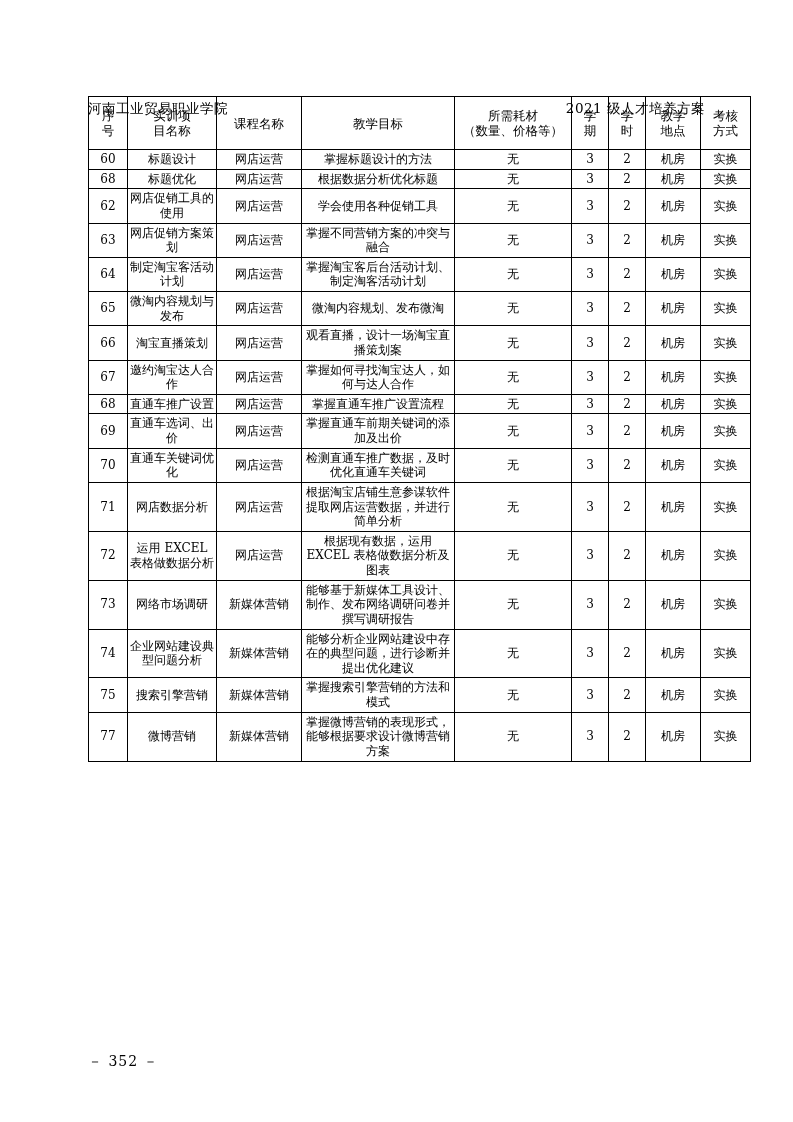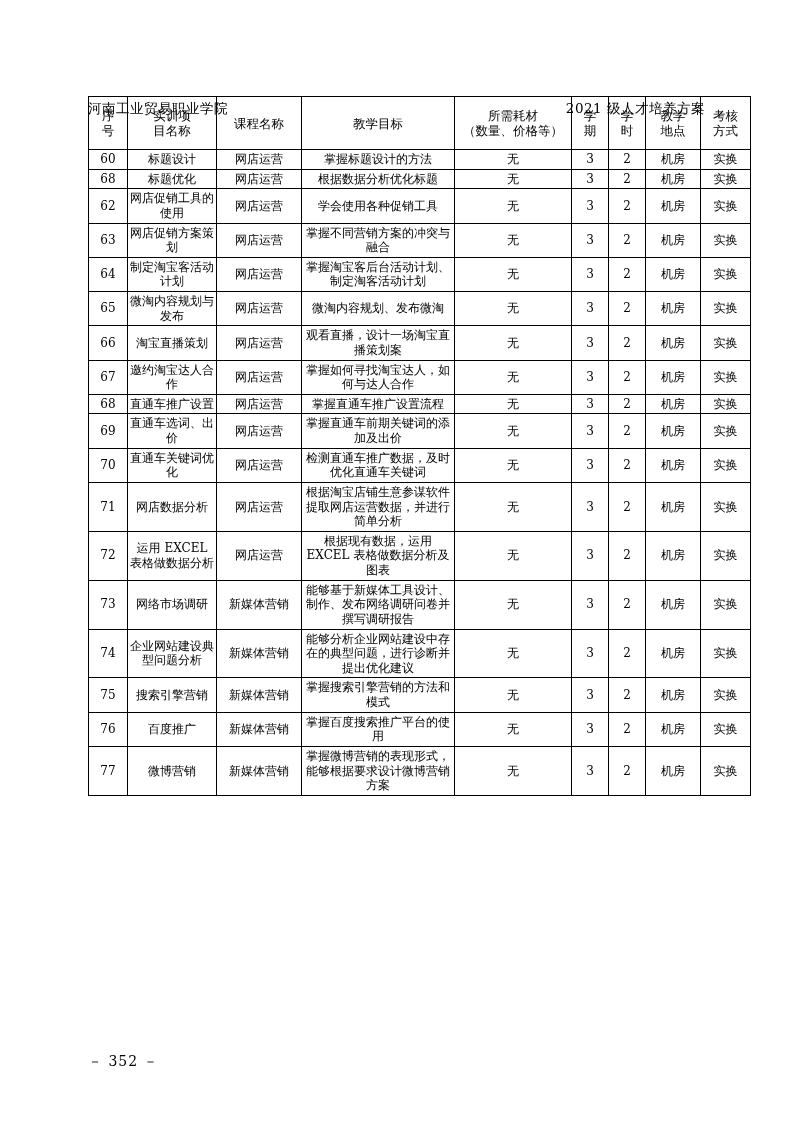--- a/index.html
+++ b/index.html
@@ -316,31 +316,20 @@
         <td class="c-item">搜索引擎营销</td>
         <td class="c-course">新媒体营销</td>
         <td class="c-goal">掌握搜索引擎营销的方法和模式</td>
         <td class="c-mat">无</td>
         <td class="c-term">3</td>
         <td class="c-hours">2</td>
         <td class="c-place">机房</td>
         <td class="c-assess">实换</td>
       </tr>
       <tr>
-        <td class="c-no">76</td>
-        <td class="c-item">百度推广</td>
-        <td class="c-course">新媒体营销</td>
-        <td class="c-goal">掌握百度搜索推广平台的使用</td>
-        <td class="c-mat">无</td>
-        <td class="c-term">3</td>
-        <td class="c-hours">2</td>
-        <td class="c-place">机房</td>
-        <td class="c-assess">实换</td>
-      </tr>
-      <tr>
         <td class="c-no">77</td>
         <td class="c-item">微博营销</td>
         <td class="c-course">新媒体营销</td>
         <td class="c-goal">掌握微博营销的表现形式，能够根据要求设计微博营销方案</td>
         <td class="c-mat">无</td>
         <td class="c-term">3</td>
         <td class="c-hours">2</td>
         <td class="c-place">机房</td>
         <td class="c-assess">实换</td>
       </tr>

